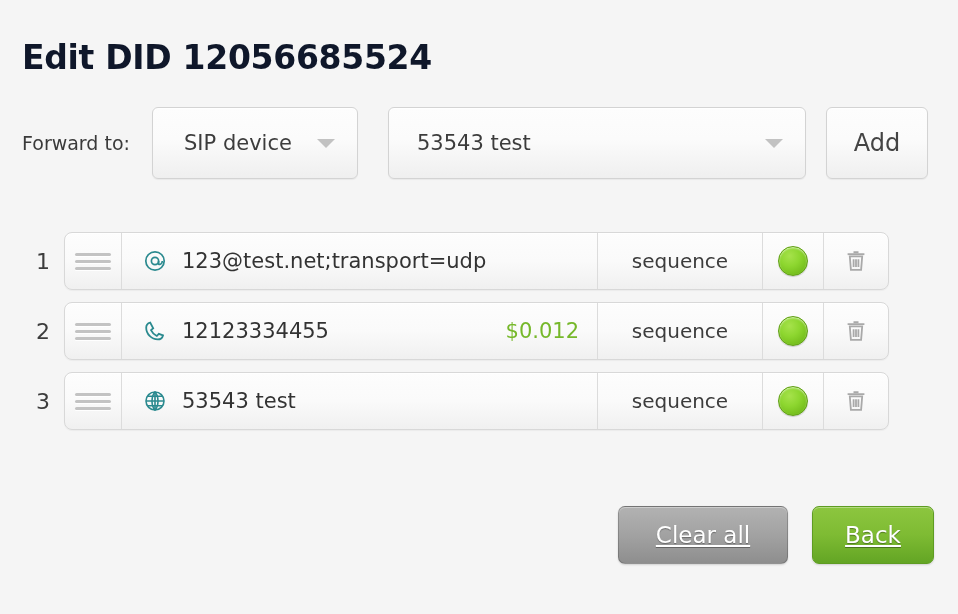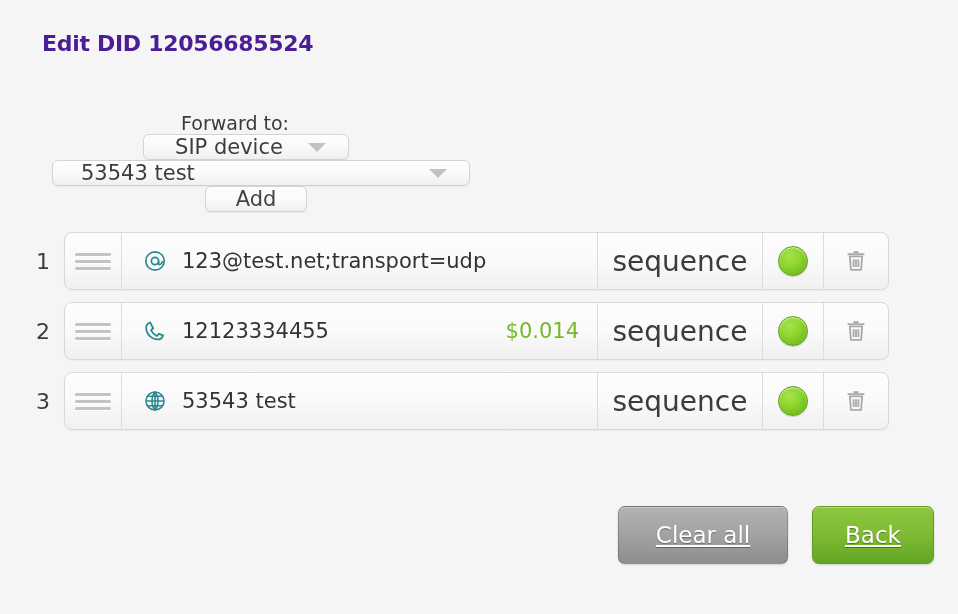--- a/index.html
+++ b/index.html
@@ -14,37 +14,35 @@
     color: #333;
     overflow: hidden;
     position: relative;
   }
 
   
   .page-title {
     position: absolute;
     left: 22px;
     top: 16px;
-    font-size: 22px;
+    font-size: 33px;
     font-weight: bold;
-    color: #4c1d95;
+    color: #0f172a;
     letter-spacing: -0.3px;
     white-space: nowrap;
-    margin-left: 20px;
   }
 
   
   .forward-bar {
     position: absolute;
     left: 22px;
     top: 112px;
     display: flex;
     align-items: center;
     height: 62px;
-    flex-direction: column;
   }
   .forward-label {
     font-size: 19px;
     color: #3a3a3a;
     margin-right: 22px;
     white-space: nowrap;
   }
 
   .ctl {
     box-sizing: border-box;
@@ -89,21 +87,21 @@
     border-right: 9px solid transparent;
     border-top: 9px solid #c2c2c2;
   }
 
   .btn-add {
     width: 102px;
     margin-left: 20px;
     justify-content: center;
   }
   .btn-add span {
-    font-size: 21px;
+    font-size: 24px;
     color: #444;
   }
 
   
   .rows {
     position: absolute;
     left: 22px;
     top: 232px;
   }
   .row-wrap {
@@ -186,21 +184,21 @@
   }
 
   .cell-mode {
     width: 164px;
     display: flex;
     align-items: center;
     justify-content: center;
     border-right: 1px solid #dcdcdc;
   }
   .cell-mode span {
-    font-size: 28px;
+    font-size: 20px;
     color: #3c3c3c;
     text-align: right;
   }
 
   .cell-led {
     width: 60px;
     display: flex;
     align-items: center;
     justify-content: center;
     border-right: 1px solid #dcdcdc;
@@ -338,21 +336,21 @@
             <i></i>
           </span>
       </div>
       <div class="cell-main">
         <span class="row-icon">
           <svg width="24" height="24" viewBox="0 0 24 24" fill="none" stroke="currentColor" stroke-width="1.8" stroke-linecap="round">
             <path d="M7.2 3.6 c-2.3 0.6 -4 2.6 -4 5.2 c0 6.3 5.3 11.6 11.6 11.6 c2.6 0 4.6 -1.7 5.2 -4 l-4.2 -1.6 l-2 2.2 c-2.6 -1.2 -4.6 -3.2 -5.8 -5.8 l2.2 -2 z"></path>
           </svg>
         </span>
         <span class="row-text">12123334455</span>
-        <span class="row-price">$0.014</span>
+        <span class="row-price">$0.012</span>
       </div>
       <div class="cell-mode">
         <span>sequence</span>
       </div>
       <div class="cell-led">
         <span class="led"></span>
       </div>
       <div class="cell-del">
         <span class="trash">
           <svg width="24" height="26" viewBox="0 0 24 26" fill="none" stroke="currentColor" stroke-width="1.8">

